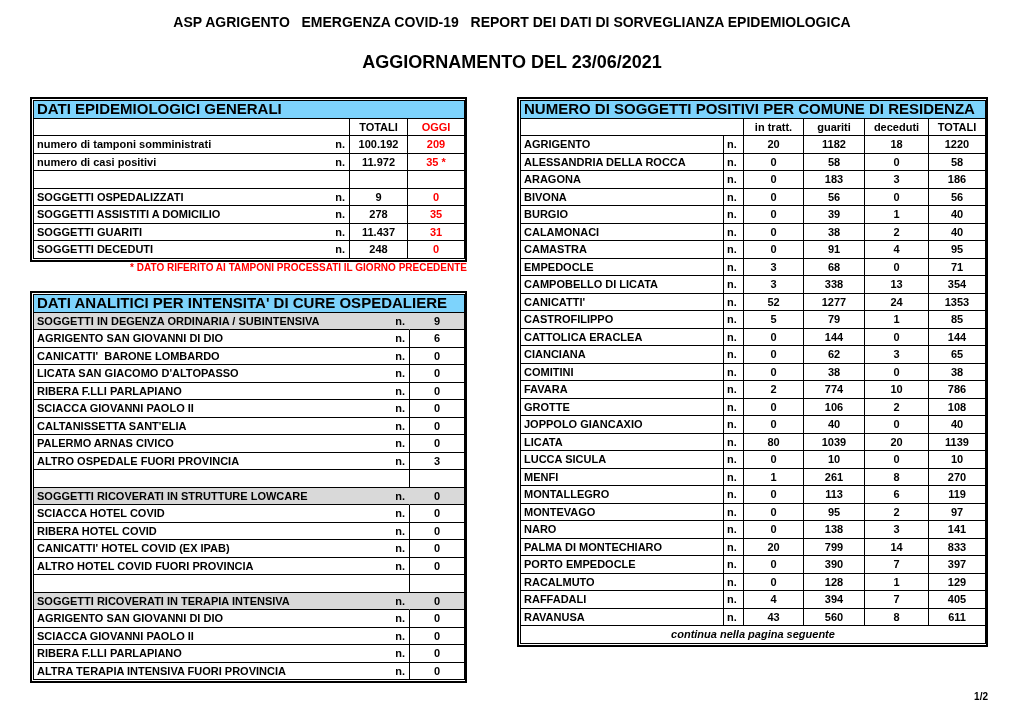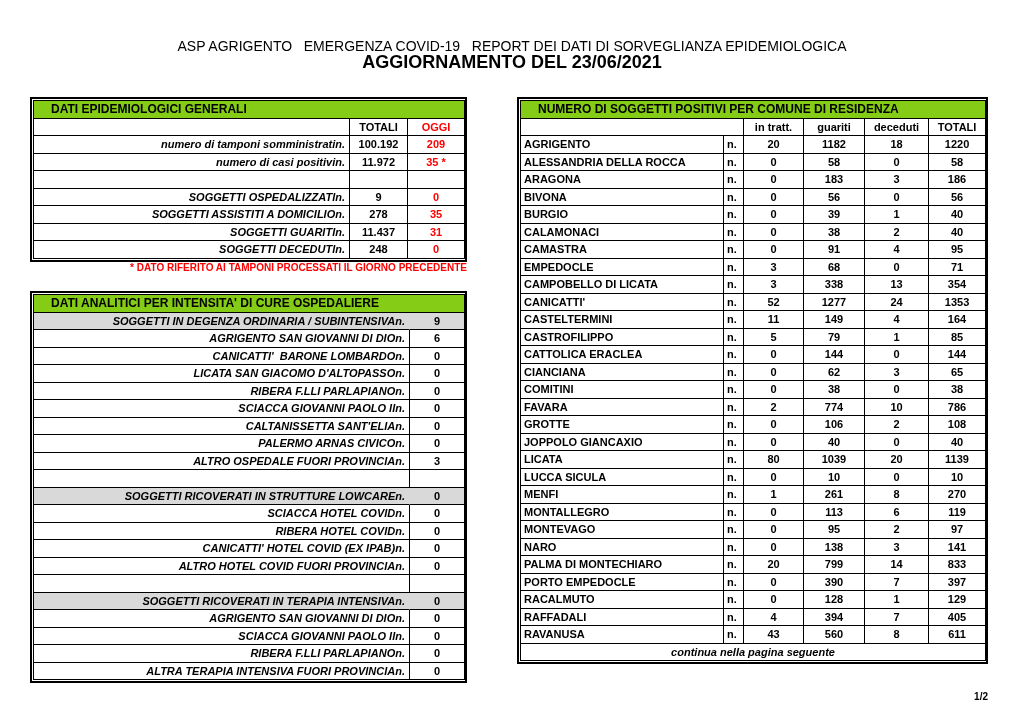--- a/index.html
+++ b/index.html
@@ -3,21 +3,21 @@
 <meta charset="utf-8">
 <style>
   * { margin:0; padding:0; box-sizing:border-box; }
   html,body { background:#ffffff; }
   .doc {
     position:relative; width:1024px; height:724px; background:#ffffff;
     font-family:"Liberation Sans", sans-serif; color:#000;
   }
   .title1 {
     position:absolute; top:14px; left:0; width:100%;
-    text-align:center; font-weight:normal; font-size:14px; white-space:pre;margin-top:24px;
+    text-align:center; font-weight:bold; font-size:14px; white-space:pre;
   }
   .title2 {
     position:absolute; top:52px; left:0; width:100%;
     text-align:center; font-weight:bold; font-size:18px;
   }
   .tbl-wrap {
     position:absolute; border:2px solid #000; padding:1px; background:#fff;
   }
   #wrap-general  { left:30px;  top:97px;  width:437px; }
   #wrap-hospital { left:30px;  top:291px; width:437px; }
@@ -25,24 +25,24 @@
   table {
     width:100%; border-collapse:separate; border-spacing:0; table-layout:fixed;
     font-size:11px; font-weight:bold;
     border-top:1px solid #000; border-left:1px solid #000;
   }
   td {
     border-right:1px solid #000; border-bottom:1px solid #000;
     height:17.5px; padding:0 3px; line-height:14px;
     overflow:hidden; white-space:nowrap; vertical-align:middle;
   }
-  .row-title td { background:#84cc16; font-size:12px; padding-left:17px; }
+  .row-title td { background:#7dd3fc; font-size:15px; padding-left:3px; }
   .c-num { text-align:center; padding:0 1px; }
   .red   { color:#FF0000; }
-  .lblflex { display:flex; justify-content:flex-end; align-items:center;font-style:italic; }
+  .lblflex { display:flex; justify-content:space-between; align-items:center; }
   .lblflex span { white-space:pre; }
   .n-mark { padding-right:1px; }
   tr.section td { background:#D9D9D9; }
   tr.section td.c-lab { border-right-color:#D9D9D9; }
   .row-foot td { text-align:center; font-style:italic; }
   .footnote {
     position:absolute; left:30px; top:262px; width:437px;
     text-align:right; color:#FF0000; font-weight:bold; font-size:10px;
   }
   .pg-footer-left  { position:absolute; left:30px;  top:691px; font-size:11.5px; font-weight:bold;margin-top:44px; }
@@ -491,28 +491,20 @@
 
           <tr>
             <td class="c-lab">CANICATTI'</td>
             <td>n.</td>
             <td class="c-num">52</td>
             <td class="c-num">1277</td>
             <td class="c-num">24</td>
             <td class="c-num">1353</td>
           </tr>
 
-          <tr>
-            <td class="c-lab">CASTELTERMINI</td>
-            <td>n.</td>
-            <td class="c-num">11</td>
-            <td class="c-num">149</td>
-            <td class="c-num">4</td>
-            <td class="c-num">164</td>
-          </tr>
 
           <tr>
             <td class="c-lab">CASTROFILIPPO</td>
             <td>n.</td>
             <td class="c-num">5</td>
             <td class="c-num">79</td>
             <td class="c-num">1</td>
             <td class="c-num">85</td>
           </tr>
 

